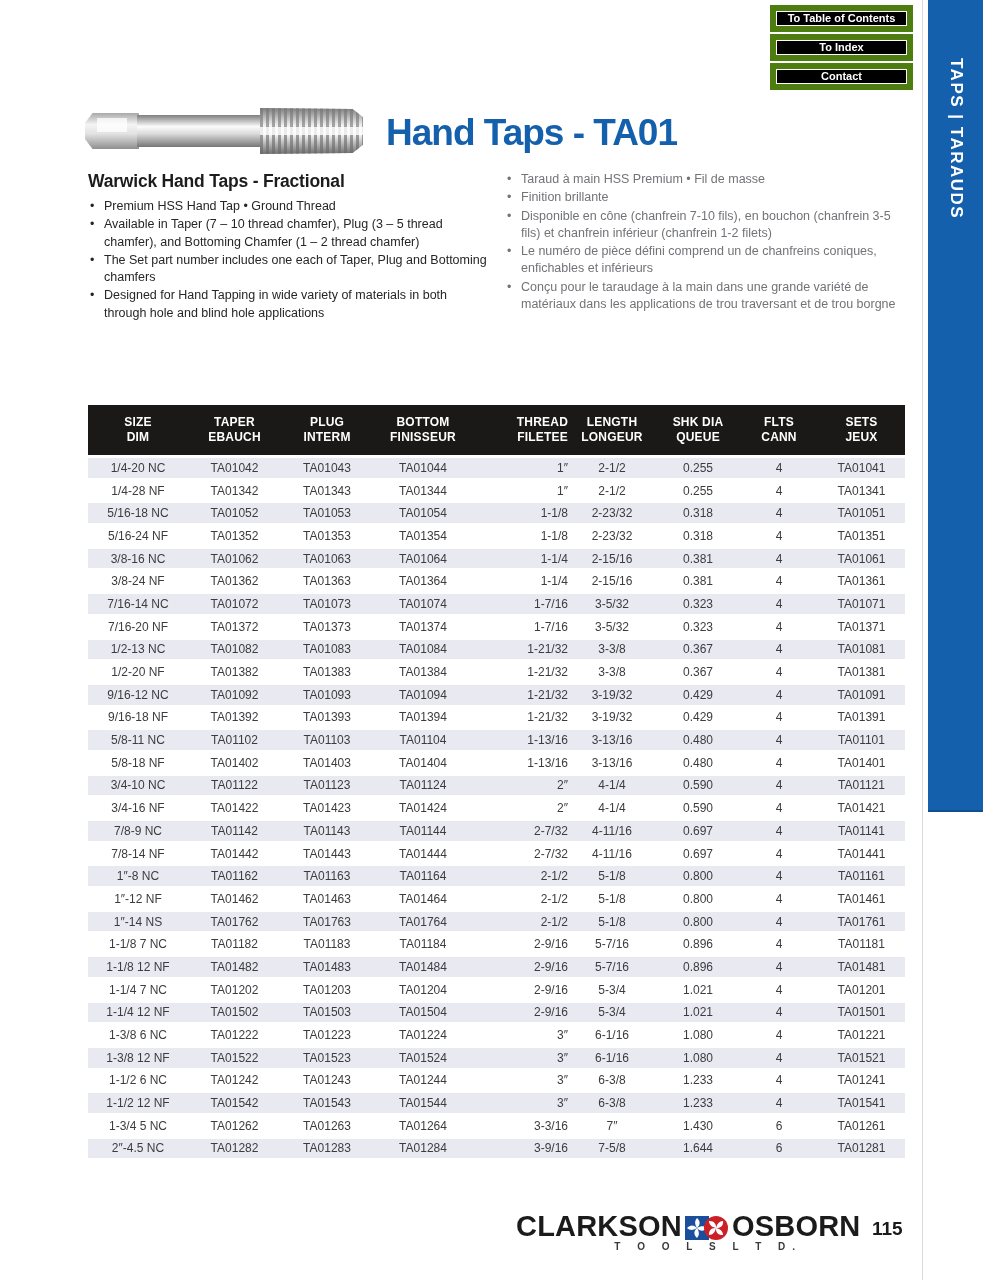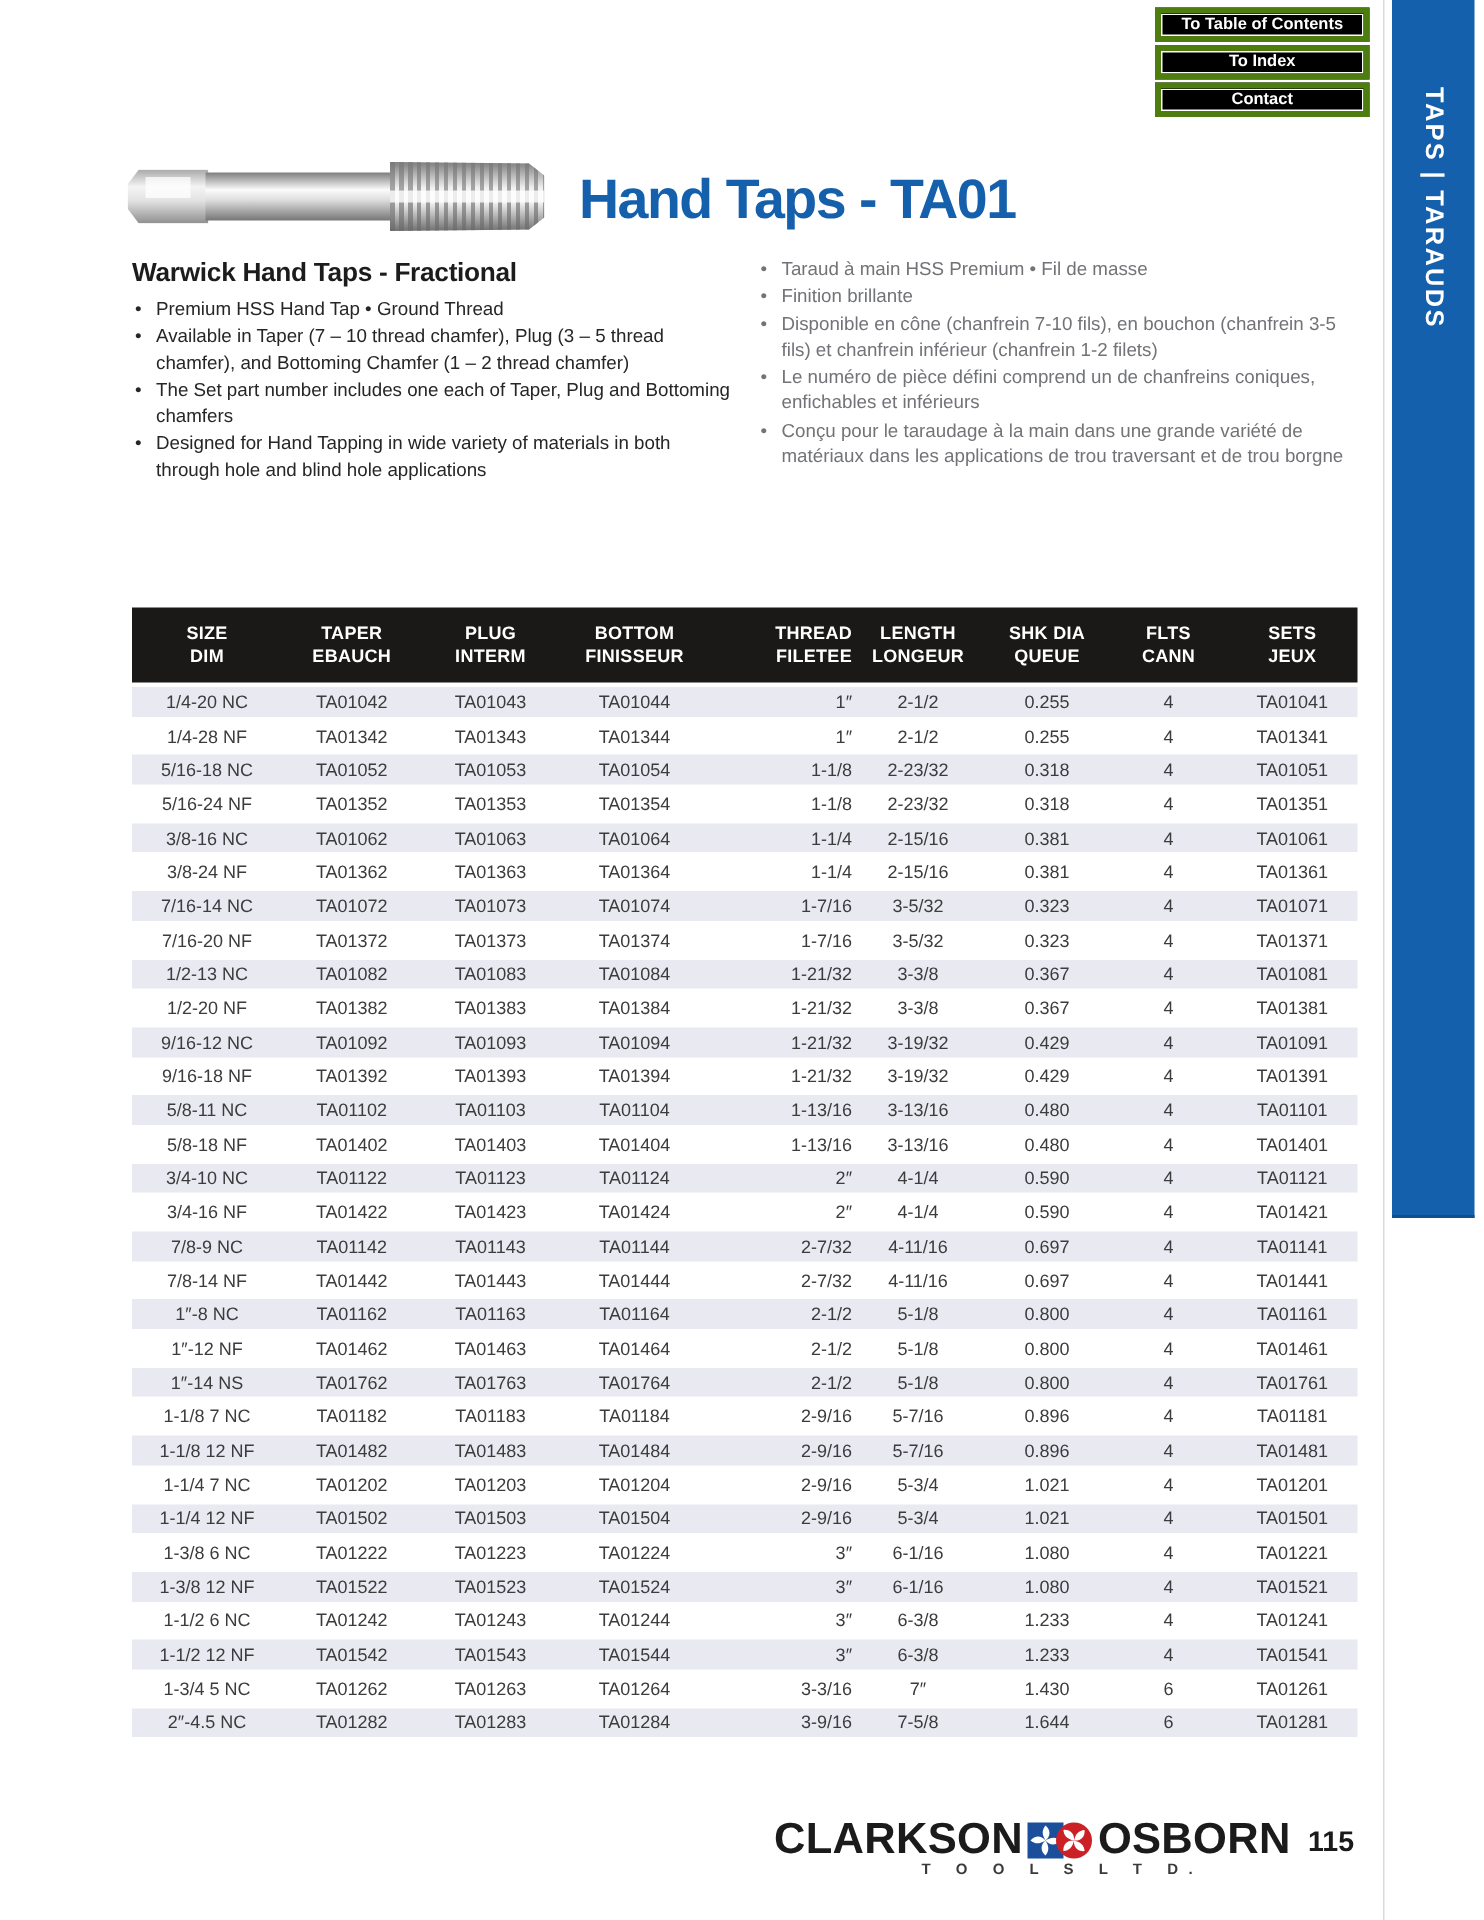--- a/index.html
+++ b/index.html
@@ -11,21 +11,21 @@
     --french-gray:#7E8083;
     --brand-blue:#1B4F9C;
     --brand-red:#CB2026;
   }
   *{margin:0;padding:0;box-sizing:border-box;}
   body{background:#fff;font-family:"Liberation Sans",sans-serif;}
   .page{position:relative;width:989px;height:1280px;background:#fff;overflow:hidden;}
 
   
   .nav-buttons{position:absolute;left:770px;top:5px;width:143px;}
-  .nav-btn{background:#000;color:#fff;border:4px solid #4d7c0f;box-shadow:inset 0 0 0 1px #fff;
+  .nav-btn{background:#000;color:#fff;border:6px solid #4d7c0f;box-shadow:inset 0 0 0 1px #fff;
     font-size:11px;font-weight:bold;text-align:center;padding:1px 0 2px;margin-bottom:2px;cursor:pointer;}
 
   
   .page-edge-line{position:absolute;left:922px;top:0;width:1px;height:1280px;background:#d9dade;}
   .sidebar{position:absolute;left:928px;top:0;width:55px;height:812px;background:var(--sidebar-blue);
     border-bottom:2px solid #0f4f91;}
   .sidebar-label{writing-mode:vertical-rl;color:#fff;font-weight:bold;font-size:17px;letter-spacing:1.5px;
     margin:58px auto 0;display:block;white-space:nowrap;}
 
   
@@ -63,21 +63,21 @@
   .thead{display:flex;background:var(--header-bar);color:#fff;height:50px;align-items:center;margin-bottom:3px;}
   .th{text-align:center;font-size:12px;font-weight:bold;line-height:15px;letter-spacing:0.2px;}
   .tr{display:flex;align-items:center;height:19.7px;margin-bottom:3px;background:#fff;}
   .tr.alt{background:var(--row-alt);}
   .td{text-align:center;font-size:12px;color:#3c3c3e;}
   .c0{width:100px;} .c1{width:93px;} .c2{width:92px;} .c3{width:100px;} .c4{width:95px;text-align:right;}
   .c5{width:88px;} .c6{width:84px;} .c7{width:78px;} .c8{width:87px;}
 
   
   .footer{position:absolute;left:516px;top:1210px;}
-  .brand-line{display:flex;align-items:center;}
+  .brand-line{display:flex;align-items:flex-end;}
   .brand-word{font-size:29px;font-weight:bold;color:#1b1b1b;letter-spacing:0.2px;}
   .brand-logo{margin:0 2px;display:block;}
   .brand-sub{text-align:center;font-size:10px;font-weight:bold;color:#3a3a3a;letter-spacing:7px;margin-top:-2px;padding-left:40px;}
   .page-number{position:absolute;left:872px;top:1218px;font-size:19px;font-weight:bold;color:#1a1a1a;}
 </style>
 </head>
 <body>
 
 <div class="page">
 

